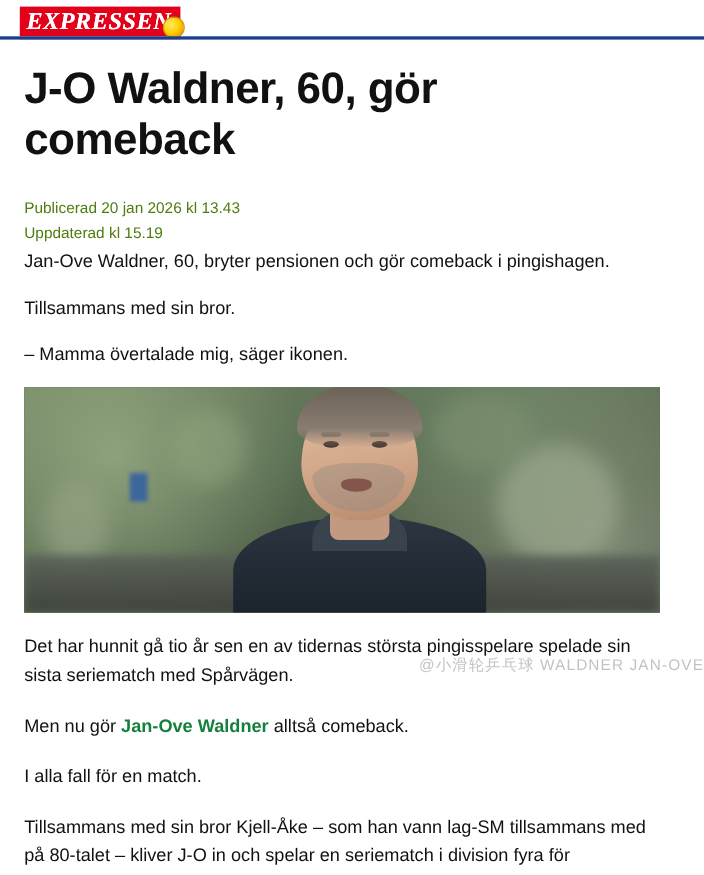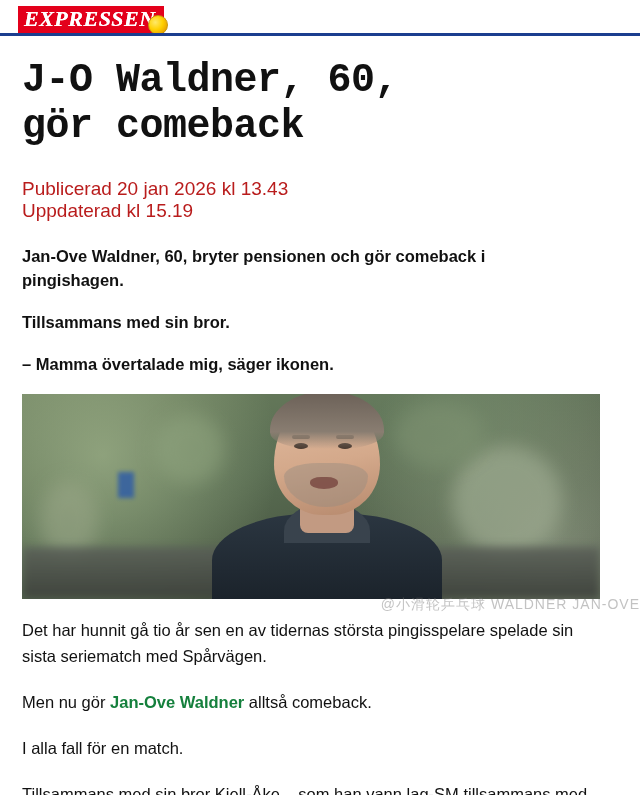--- a/index.html
+++ b/index.html
@@ -66,42 +66,42 @@
     height: 3px;
     background: #1b3e8f;
   }
 
   
   .article {
     padding: 14px 20px 0 22px;
     box-sizing: border-box;
   }
   h1.headline {
-    font-family: Liberation Mono, monospace;
+    font-family: Liberation Sans, sans-serif;
     font-weight: bold;
     font-size: 40px;
     line-height: 46px;
     letter-spacing: -0.5px;
     margin: 8px 0 0 0;
     color: #111111;
     max-width: 470px;
   }
   .meta {
     margin-top: 28px;
-    color: #b91c1c;
-    font-size: 19px;
+    color: #4d7c0f;
+    font-size: 14px;
     line-height: 22px;
   }
   .meta div { margin: 0; }
 
   .lead {
-    margin-top: 22px;
+    margin-top: 4px;
     font-size: 16.5px;
     line-height: 24px;
-    font-weight: bold;
+    font-weight: normal;
     color: #111111;
     max-width: 560px;
   }
   .lead p { margin: 0 0 18px 0; }
   .lead p:last-child { margin-bottom: 0; }
 
   .figure {
     margin: 18px 0 0 0;
     width: 578px;
     height: 205px;

